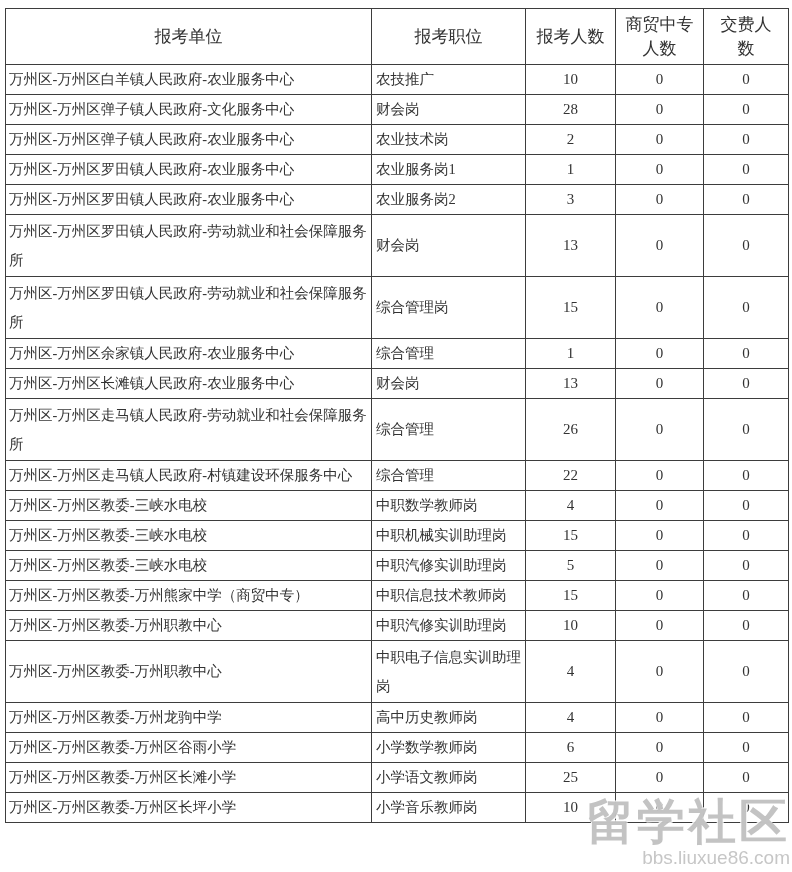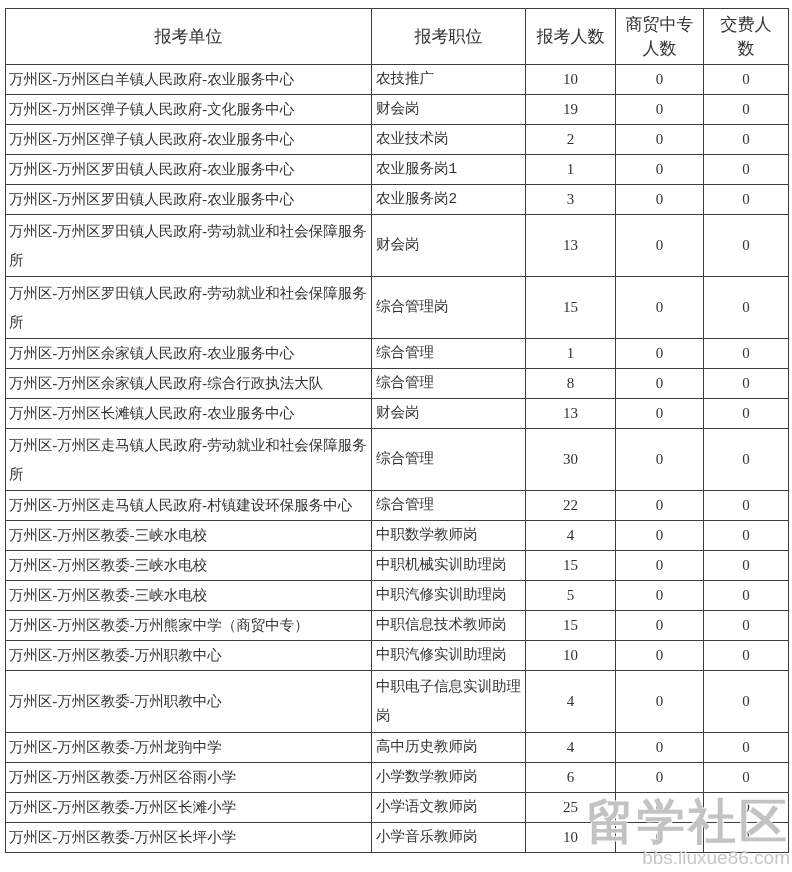--- a/index.html
+++ b/index.html
@@ -57,21 +57,20 @@
     vertical-align: middle;
     padding: 0;
   }
   td.cell-unit {
     text-align: left;
     padding: 0 2px 0 3px;
   }
   td.cell-position {
     text-align: left;
     padding: 0 2px 0 4px;
-    font-family: Liberation Mono, monospace;
   }
   td.cell-num {
     text-align: center;
     font-size: 15px;
   }
   .watermark {
     position: absolute;
     right: 2px;
     bottom: 2px;
     text-align: right;
@@ -122,21 +121,21 @@
         <tr>
           <td class="cell-unit">万州区-万州区白羊镇人民政府-农业服务中心</td>
           <td class="cell-position">农技推广</td>
           <td class="cell-num">10</td>
           <td class="cell-num">0</td>
           <td class="cell-num">0</td>
         </tr>
         <tr>
           <td class="cell-unit">万州区-万州区弹子镇人民政府-文化服务中心</td>
           <td class="cell-position">财会岗</td>
-          <td class="cell-num">19</td>
+          <td class="cell-num">28</td>
           <td class="cell-num">0</td>
           <td class="cell-num">0</td>
         </tr>
         <tr>
           <td class="cell-unit">万州区-万州区弹子镇人民政府-农业服务中心</td>
           <td class="cell-position">农业技术岗</td>
           <td class="cell-num">2</td>
           <td class="cell-num">0</td>
           <td class="cell-num">0</td>
         </tr>
@@ -169,37 +168,30 @@
           <td class="cell-num">0</td>
         </tr>
         <tr>
           <td class="cell-unit">万州区-万州区余家镇人民政府-农业服务中心</td>
           <td class="cell-position">综合管理</td>
           <td class="cell-num">1</td>
           <td class="cell-num">0</td>
           <td class="cell-num">0</td>
         </tr>
         <tr>
-          <td class="cell-unit">万州区-万州区余家镇人民政府-综合行政执法大队</td>
-          <td class="cell-position">综合管理</td>
-          <td class="cell-num">8</td>
-          <td class="cell-num">0</td>
-          <td class="cell-num">0</td>
-        </tr>
-        <tr>
           <td class="cell-unit">万州区-万州区长滩镇人民政府-农业服务中心</td>
           <td class="cell-position">财会岗</td>
           <td class="cell-num">13</td>
           <td class="cell-num">0</td>
           <td class="cell-num">0</td>
         </tr>
         <tr class="tall">
           <td class="cell-unit">万州区-万州区走马镇人民政府-劳动就业和社会保障服务所</td>
           <td class="cell-position">综合管理</td>
-          <td class="cell-num">30</td>
+          <td class="cell-num">26</td>
           <td class="cell-num">0</td>
           <td class="cell-num">0</td>
         </tr>
         <tr>
           <td class="cell-unit">万州区-万州区走马镇人民政府-村镇建设环保服务中心</td>
           <td class="cell-position">综合管理</td>
           <td class="cell-num">22</td>
           <td class="cell-num">0</td>
           <td class="cell-num">0</td>
         </tr>

